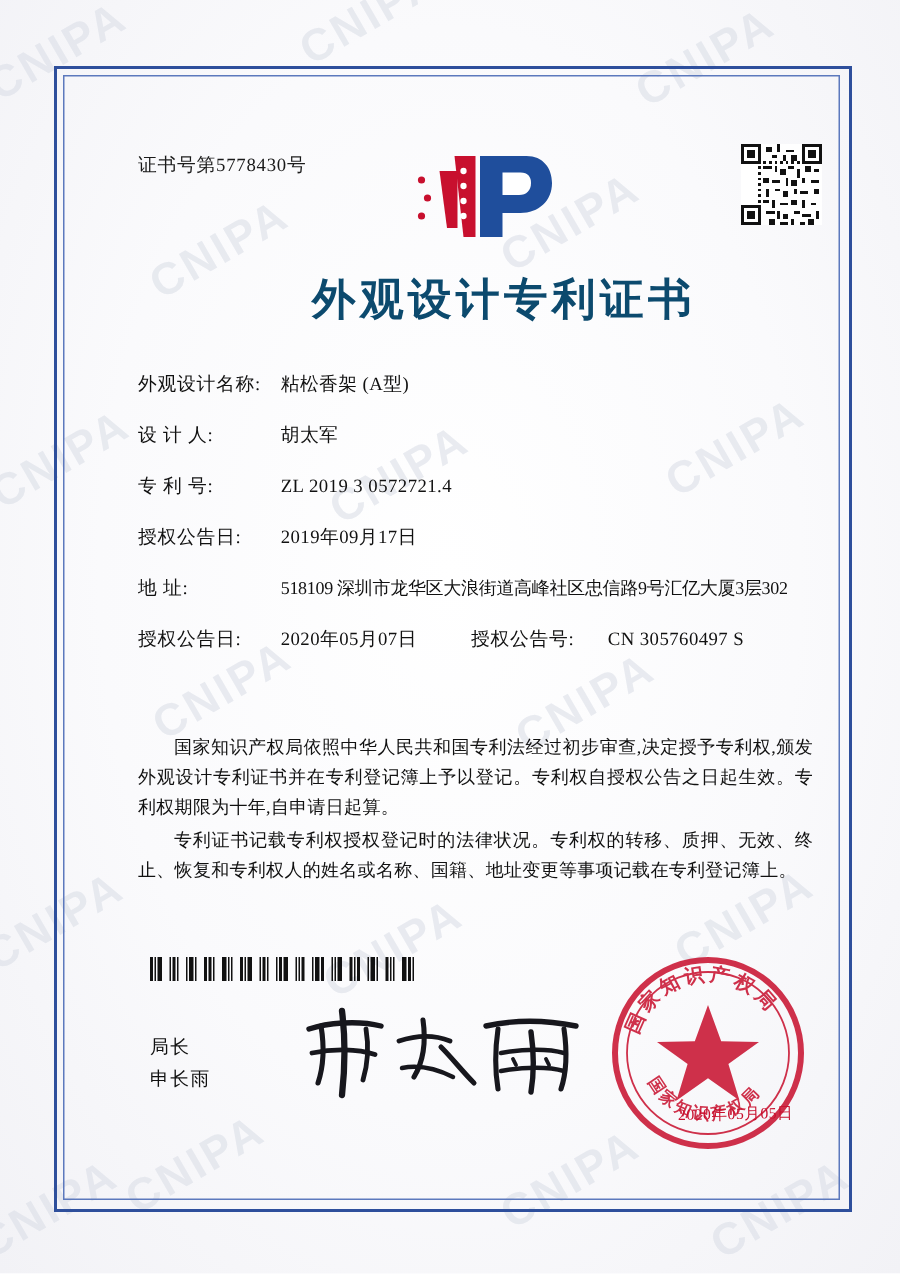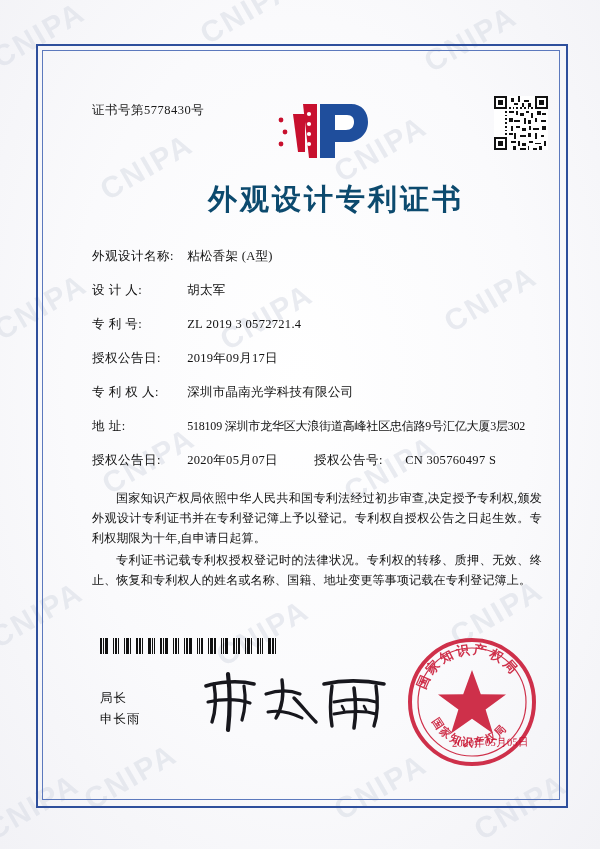--- a/index.html
+++ b/index.html
@@ -390,24 +390,20 @@
       </div>
       <div class="field-row">
         <span class="f-label">专  利  号:</span>
         <span class="f-value">ZL 2019 3 0572721.4</span>
       </div>
       <div class="field-row">
         <span class="f-label">授权公告日:</span>
         <span class="f-value">2019年09月17日</span>
       </div>
       <div class="field-row">
-        <span class="f-label">专 利 权 人:</span>
-        <span class="f-value">深圳市晶南光学科技有限公司</span>
-      </div>
-      <div class="field-row">
         <span class="f-label">地        址:</span>
         <span class="addr-value">518109 深圳市龙华区大浪街道高峰社区忠信路9号汇亿大厦3层302</span>
       </div>
       <div class="field-row">
         <span class="f-label">授权公告日:</span>
         <span class="f-value">2020年05月07日</span>
         <span class="row-inline">
           <span class="f-label2">授权公告号:</span>
           <span class="f-value">CN 305760497 S</span>
         </span>

